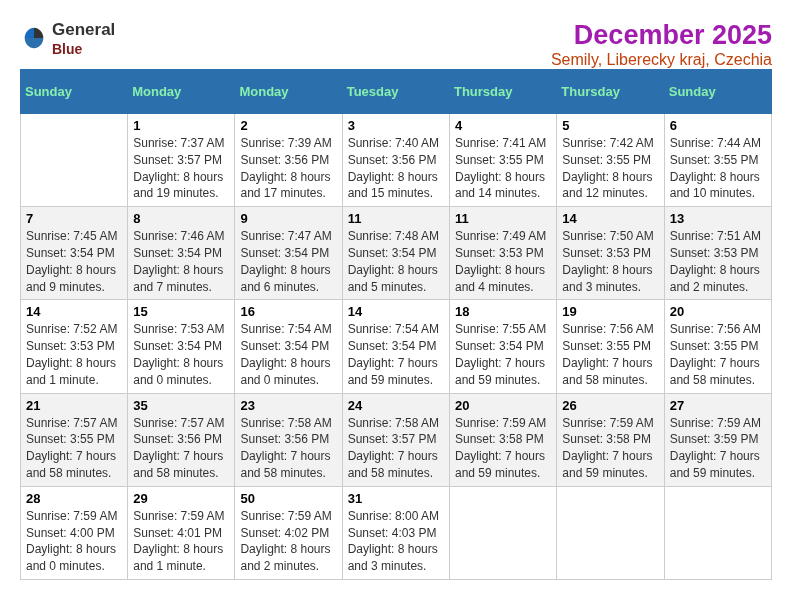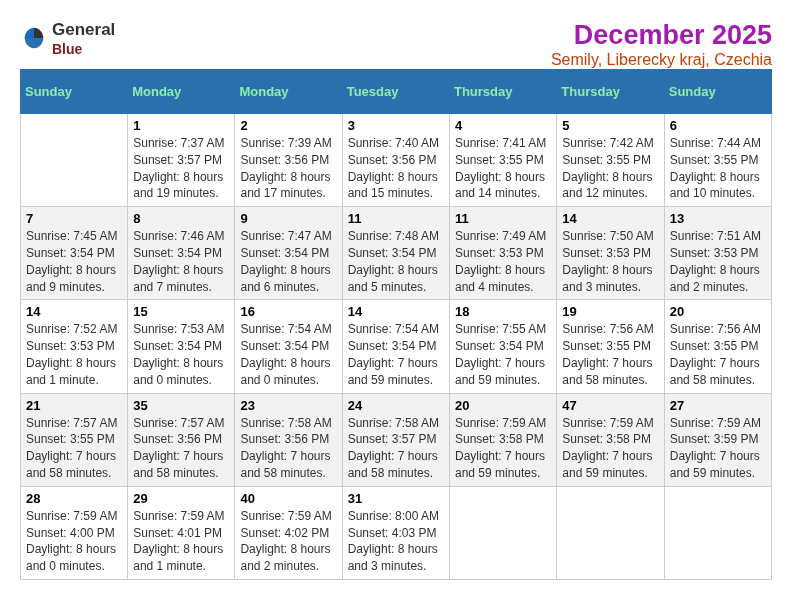--- a/index.html
+++ b/index.html
@@ -219,39 +219,39 @@
         </td>
         <td>
           <span class="day-number">24</span>
           <div class="day-info">Sunrise: 7:58 AM<br>Sunset: 3:57 PM<br>Daylight: 7 hours<br>and 58 minutes.</div>
         </td>
         <td>
           <span class="day-number">20</span>
           <div class="day-info">Sunrise: 7:59 AM<br>Sunset: 3:58 PM<br>Daylight: 7 hours<br>and 59 minutes.</div>
         </td>
         <td>
-          <span class="day-number">47</span>
+          <span class="day-number">26</span>
           <div class="day-info">Sunrise: 7:59 AM<br>Sunset: 3:58 PM<br>Daylight: 7 hours<br>and 59 minutes.</div>
         </td>
         <td>
           <span class="day-number">27</span>
           <div class="day-info">Sunrise: 7:59 AM<br>Sunset: 3:59 PM<br>Daylight: 7 hours<br>and 59 minutes.</div>
         </td>
       </tr>
       <tr>
         <td>
           <span class="day-number">28</span>
           <div class="day-info">Sunrise: 7:59 AM<br>Sunset: 4:00 PM<br>Daylight: 8 hours<br>and 0 minutes.</div>
         </td>
         <td>
           <span class="day-number">29</span>
           <div class="day-info">Sunrise: 7:59 AM<br>Sunset: 4:01 PM<br>Daylight: 8 hours<br>and 1 minute.</div>
         </td>
         <td>
-          <span class="day-number">40</span>
+          <span class="day-number">50</span>
           <div class="day-info">Sunrise: 7:59 AM<br>Sunset: 4:02 PM<br>Daylight: 8 hours<br>and 2 minutes.</div>
         </td>
         <td>
           <span class="day-number">31</span>
           <div class="day-info">Sunrise: 8:00 AM<br>Sunset: 4:03 PM<br>Daylight: 8 hours<br>and 3 minutes.</div>
         </td>
         <td class="empty-cell"></td>
         <td class="empty-cell"></td>
         <td class="empty-cell"></td>
       </tr>

